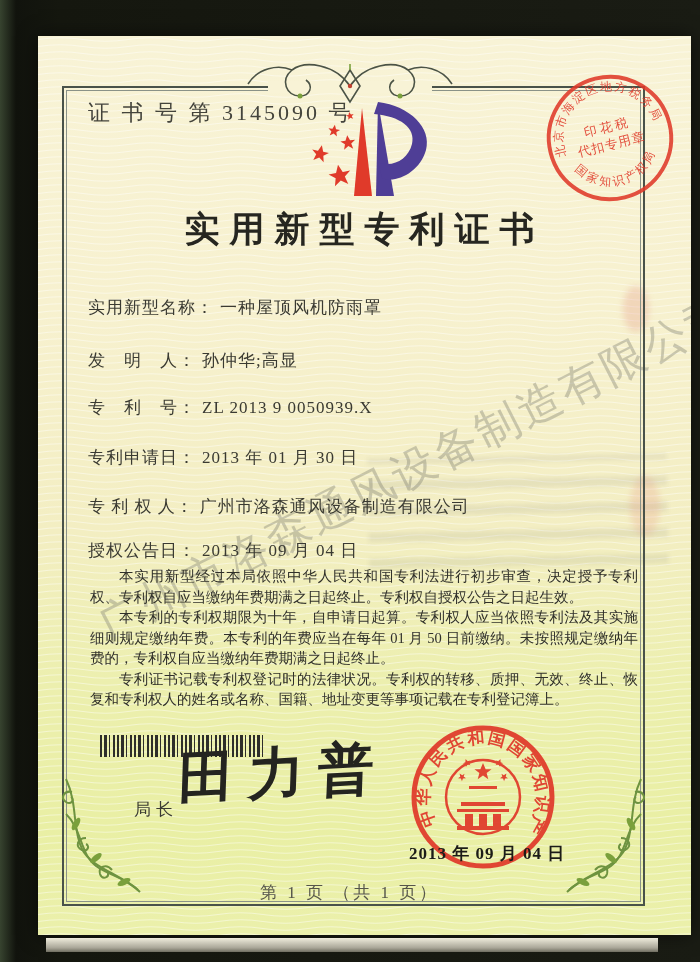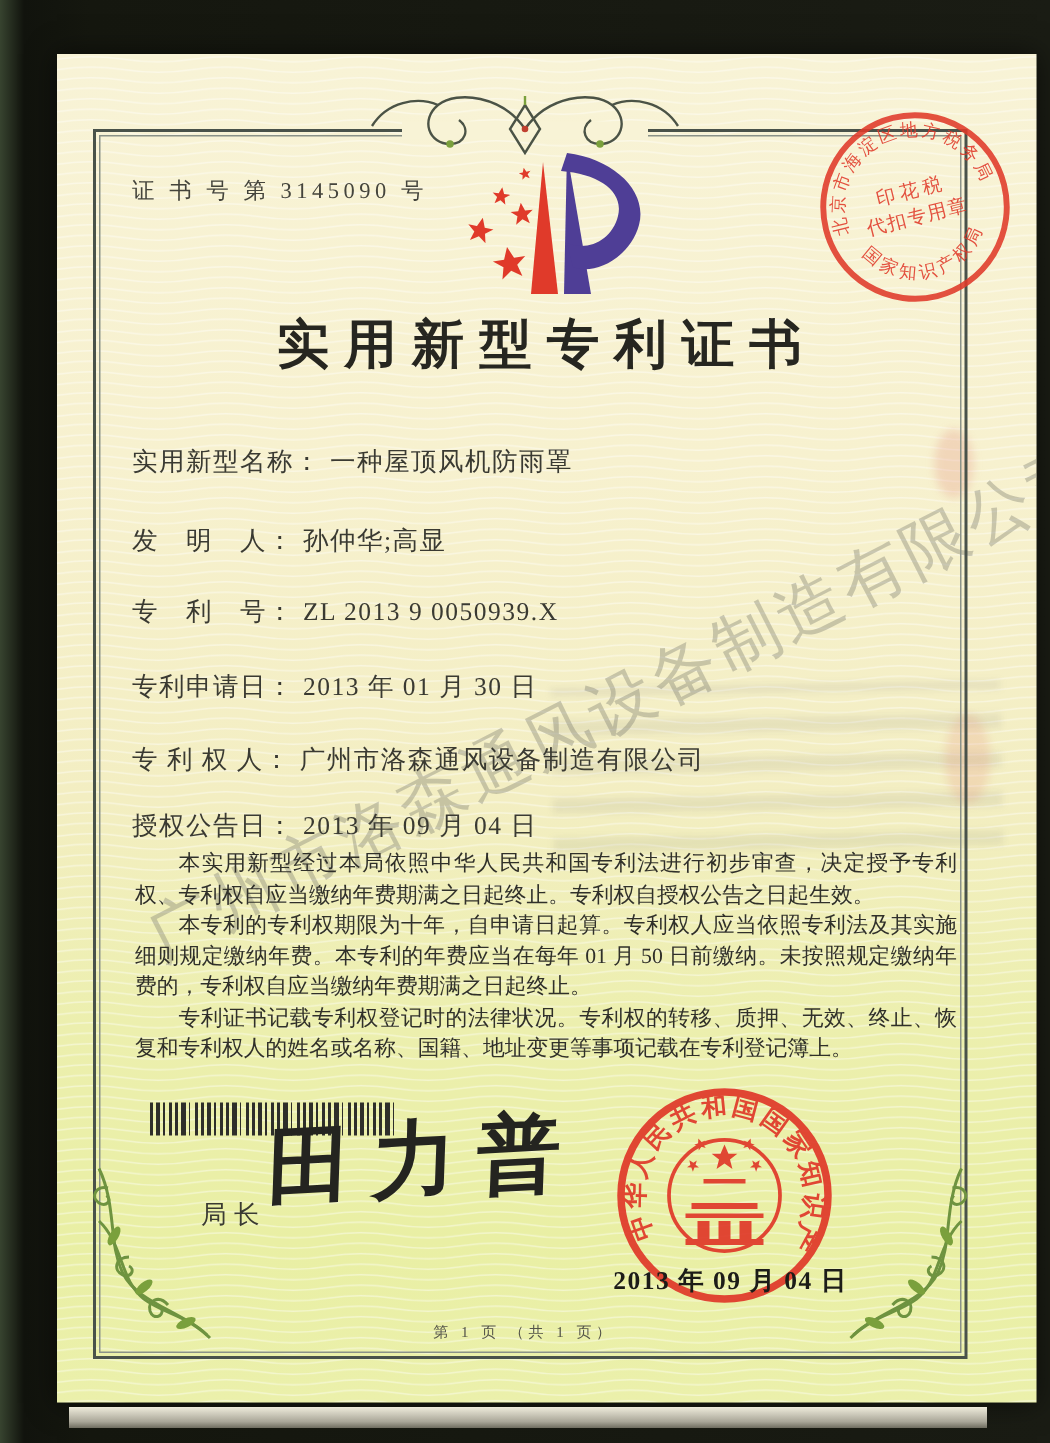--- a/index.html
+++ b/index.html
@@ -11,21 +11,21 @@
            box-shadow:0 0 18px rgba(0,0,0,.55); }
   .waves { position:absolute; inset:0; z-index:0; }
   .book-edge { position:absolute; left:46px; bottom:10px; width:612px; height:14px;
            background:linear-gradient(180deg,#efecdc,#a9a698 70%,#6f6d60); }
   .frame { position:absolute; left:24px; top:50px; right:46px; bottom:29px;
            border:2.5px solid #49524a; z-index:2; }
   .frame::before { content:""; position:absolute; inset:2px; border:1px solid #8a9288; }
   .ornament-top { position:absolute; left:202px; top:20px; width:220px; height:60px; z-index:3; }
   .ornament-bl { position:absolute; left:14px; top:738px; width:95px; height:125px; z-index:3; }
   .ornament-br { position:absolute; left:522px; top:738px; width:95px; height:125px; z-index:3; transform:scaleX(-1); }
-  .certno { position:absolute; left:50px; top:82px; font-size:15px; letter-spacing:3px; color:#44443c; z-index:4; }
+  .certno { position:absolute; left:50px; top:62px; font-size:22px; letter-spacing:3px; color:#44443c; z-index:4; }
   .logo { position:absolute; left:250px; top:62px; width:150px; height:106px; z-index:4; }
   .tax-stamp { position:absolute; left:498px; top:28px; width:148px; height:148px;
            transform:rotate(-14deg); opacity:.88; z-index:5; }
   .title { position:absolute; top:170px; left:0; width:100%; text-align:center;
            font-size:35px; font-weight:700; letter-spacing:10px; color:#262620; z-index:4; }
   .frow { position:absolute; left:50px; right:40px; font-size:17px; color:#3a3a32; line-height:24px; z-index:4; }
   .frow .flabel { letter-spacing:1px; }
   .frow .fvalue { margin-left:6px; letter-spacing:1px; }
   .r0{top:260px}.r1{top:313px}.r2{top:360px}.r3{top:410px}.r4{top:459px}.r5{top:503px}
   .bodytext { position:absolute; left:52px; top:530px; width:548px; z-index:4;
@@ -33,21 +33,21 @@
   .bodytext p { text-indent:2em; }
   .barcode { position:absolute; left:62px; top:699px; width:166px; height:22px; z-index:4;
            background:repeating-linear-gradient(90deg,#2e2e2a 0 2px,transparent 2px 4px,#2e2e2a 4px 7px,transparent 7px 9px,#2e2e2a 9px 10px,transparent 10px 13px,#2e2e2a 13px 15px,transparent 15px 17px); }
   .juzhang { position:absolute; left:96px; top:762px; font-size:17px; letter-spacing:5px; color:#3a3a32; z-index:4; }
   .signature { position:absolute; left:140px; top:700px; font-size:56px; font-weight:700; color:#242420;
            letter-spacing:14px; transform:rotate(-3deg) skewX(-5deg); z-index:5; white-space:nowrap; }
   .seal { position:absolute; left:370px; top:686px; width:150px; height:150px; opacity:.93; z-index:5; }
   .seal-date { position:absolute; left:354px; top:806px; width:190px; text-align:center;
            font-size:17px; font-weight:600; color:#1c1c18; letter-spacing:1px; z-index:6; }
   .footer { position:absolute; top:845px; left:0; width:100%; padding-right:30px; text-align:center;
-           font-size:10px; letter-spacing:3px; color:#55554a; z-index:4; }
+           font-size:17px; letter-spacing:3px; color:#55554a; z-index:4; }
   .watermark { position:absolute; left:50px; top:566px; transform:rotate(-27deg); transform-origin:0 0;
            font-size:44px; letter-spacing:3px; color:rgba(135,135,118,.42); white-space:nowrap; z-index:1; }
   .ghost { position:absolute; left:330px; top:420px; width:300px; height:110px; z-index:1;
            background:repeating-linear-gradient(0deg,rgba(110,110,105,.10) 0 10px,transparent 10px 26px);
            filter:blur(2px); transform:rotate(-1deg); }
   .stain { position:absolute; border-radius:50%; filter:blur(3px); z-index:1; }
   .s1 { left:585px; top:250px; width:26px; height:46px; background:rgba(225,120,110,.22); }
   .s2 { left:592px; top:440px; width:30px; height:60px; background:rgba(225,120,110,.18); }
   svg text { font-family:"Liberation Serif","DejaVu Serif",serif; }
 </style>

